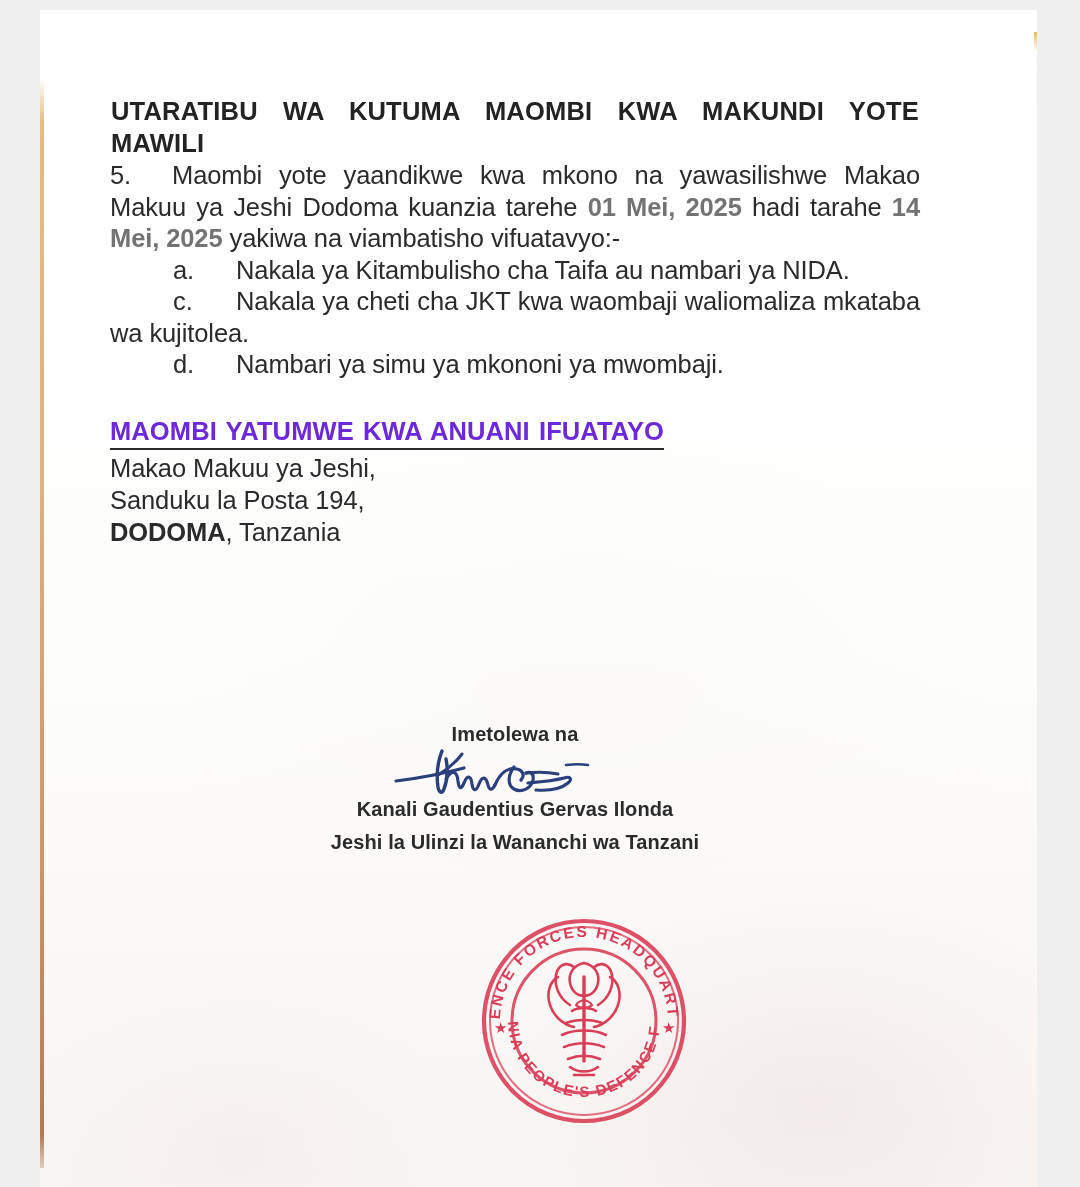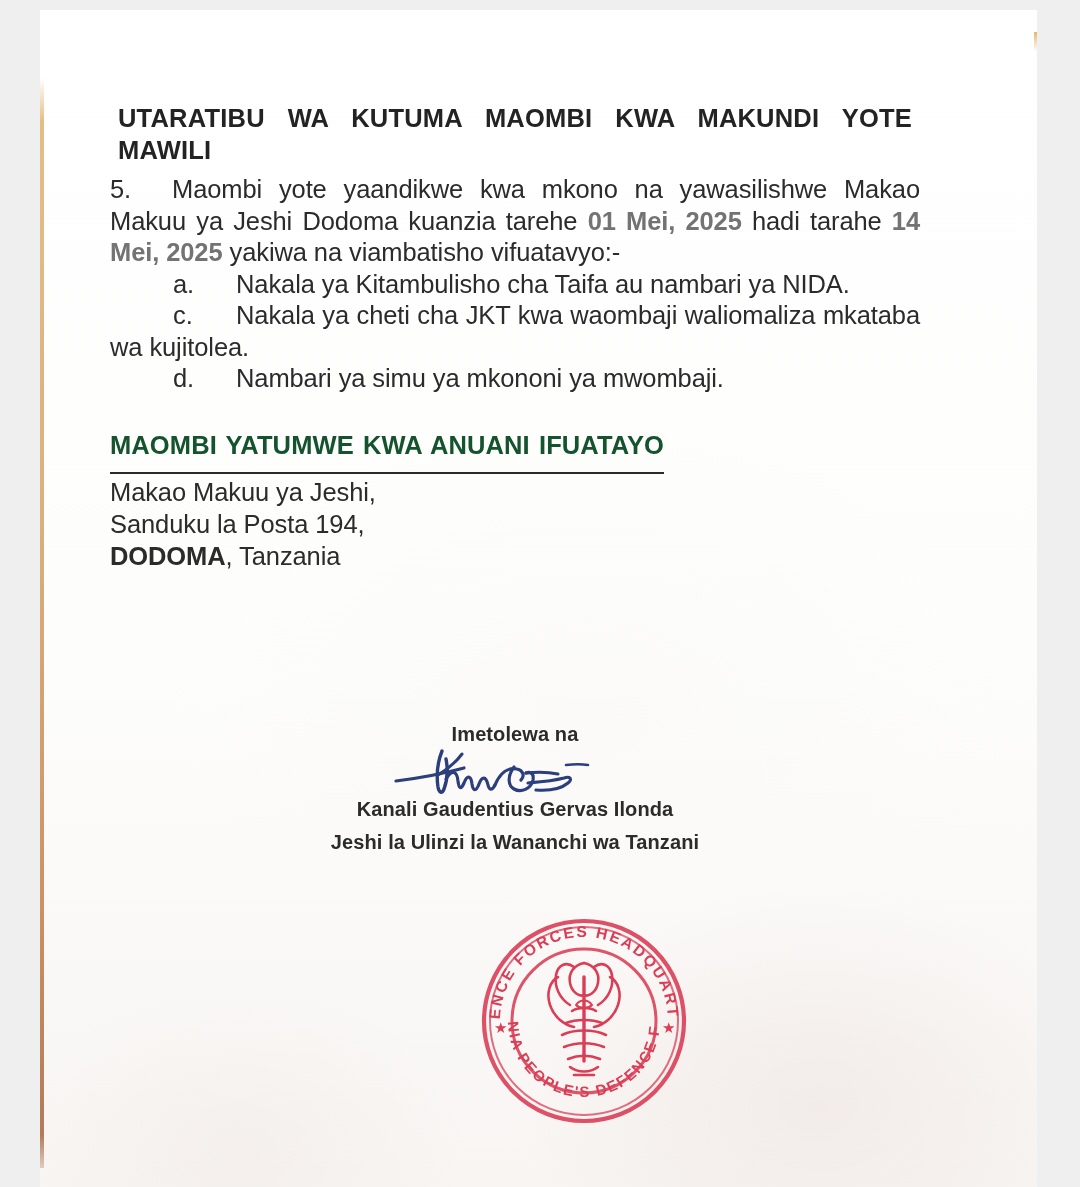--- a/index.html
+++ b/index.html
@@ -78,21 +78,21 @@
   }
 
   .doc-text {
     color: #2b2b2b;
     font-size: 25.5px;
     line-height: 31.5px;
     letter-spacing: -0.1px;
   }
 
   h1.section-heading {
-    margin: 8px;
+    margin: 1px;
     font-size: 25.5px;
     line-height: 31.5px;
     font-weight: bold;
     letter-spacing: 0.2px;
     text-align: justify;
     text-align-last: left;
     color: #232323;
     word-spacing: 5px;
   }
 
@@ -125,24 +125,24 @@
     margin-left: 63px;
   }
 
   .spacer-lg { height: 34px; }
 
   h2.address-heading {
     margin: 0;
     font-size: 25.5px;
     line-height: 32px;
     font-weight: bold;
-    color: #14532d;
+    color: #6d28d9;
     display: inline-block;
     border-bottom: 2.5px solid #2b2b2b;
-    padding-bottom: 11px;
+    padding-bottom: 1px;
     letter-spacing: 0.1px;
     word-spacing: 2px;
   }
 
   .address-lines { margin-top: 2px; }
   .address-lines div { line-height: 32px; }
   .address-lines b { font-weight: bold; }
 
   
   #signature-block {

